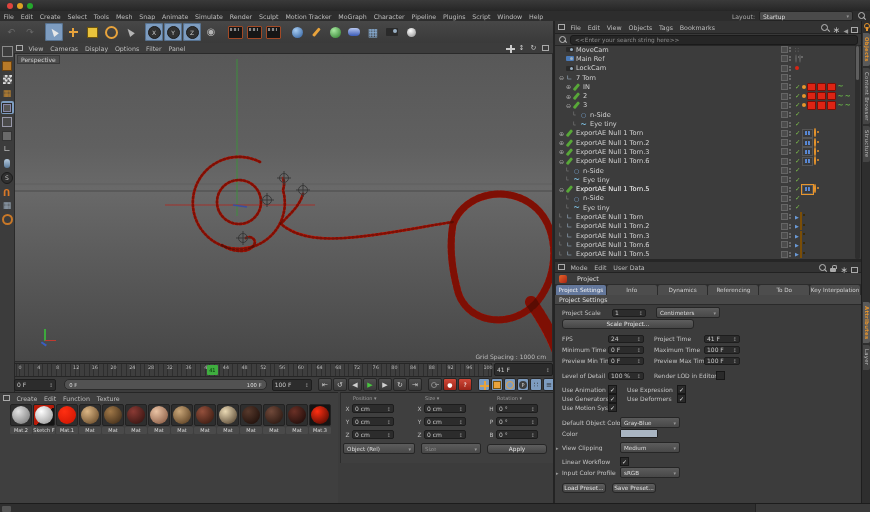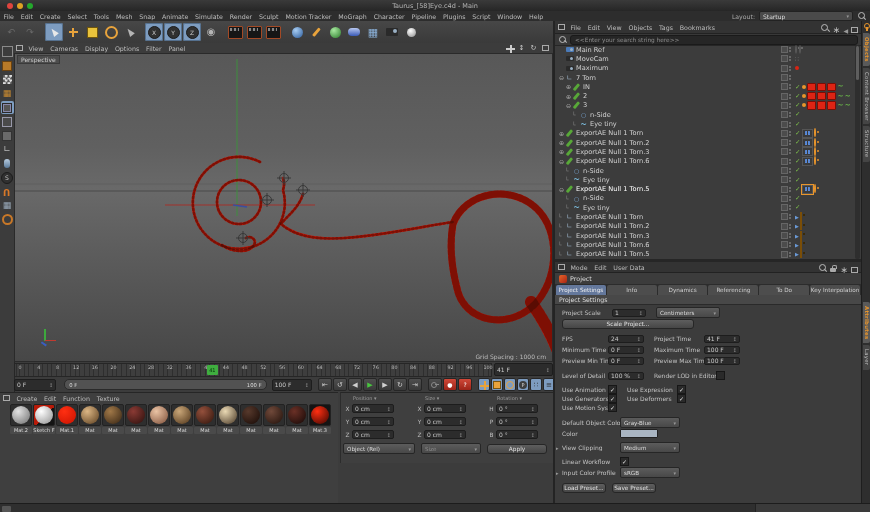--- a/index.html
+++ b/index.html
@@ -159,21 +159,21 @@
   .ic-cam.blue{background:#4a7ab8;}
   .ic-cam.big{width:12px;height:8px;}
   .ic-cam.big::after{width:4px;height:4px;}
   .pen{width:2.5px;height:8px;background:#58a838;transform:rotate(40deg);border-radius:1px;flex:none;}
   .pen.orange{background:#e8a33c;height:10px;}
   #treescroll{position:absolute;right:1px;top:24px;width:5px;height:214px;background:#2e2e2e;border-radius:2px;}
   #treescroll i{display:block;margin:1px auto;width:3px;height:34px;background:#5e5e5e;border-radius:2px;}
   #amsplit{position:absolute;left:0;top:238px;width:306px;height:3px;background:#262626;}
   #ammenu{position:absolute;left:0;top:241px;width:306px;height:11px;display:flex;align-items:center;
     background:#333;border-bottom:1px solid #222;padding-left:3px;box-sizing:border-box;}
-  #amobj{position:absolute;left:0;top:252px;width:306px;height:11px;display:flex;align-items:center;gap:3px;padding-left:4px;
+  #amobj{position:absolute;left:0;top:252px;width:306px;height:11px;display:flex;align-items:center;gap:10px;padding-left:4px;
     font-size:6.4px;color:#ddd;box-sizing:border-box;}
   .proj-ic{width:8px;height:8px;border-radius:2px;background:linear-gradient(135deg,#e86428,#a82414);}
   #amtabs{position:absolute;left:0;top:263px;width:306px;height:11px;display:flex;gap:1px;background:#2c2c2c;padding:1px 1px 0 1px;box-sizing:border-box;}
   .atab{flex:1;background:#4d4d4d;font-size:5.7px;color:#cfcfcf;display:flex;align-items:center;justify-content:center;
     border-radius:2px 2px 0 0;white-space:nowrap;overflow:hidden;}
   .atab.active{background:#64789c;color:#f0f0f0;}
   #amsection{position:absolute;left:0;top:274px;width:306px;height:10px;background:#484848;border-bottom:1px solid #2a2a2a;
     font-size:6.2px;color:#dcdcdc;display:flex;align-items:center;padding-left:4px;box-sizing:border-box;}
   #amcontent{position:absolute;left:0;top:286px;width:306px;}
   .arow{height:11px;display:flex;align-items:center;padding-left:7px;font-size:6px;color:#c2c2c2;}
@@ -212,21 +212,20 @@
 </style>
 </head>
 <body>
 
 <div id="app">
 
   <div id="titlebar">
     <span class="tl red"></span>
     <span class="tl yel"></span>
     <span class="tl grn"></span>
-    <span id="wintitle">Taurus_[58]Eye.c4d - Main</span>
   </div>
 
   <div id="menubar">
     <div class="menu" id="mainmenu">
         <span class="mi">File</span>
         <span class="mi">Edit</span>
         <span class="mi">Create</span>
         <span class="mi">Select</span>
         <span class="mi">Tools</span>
         <span class="mi">Mesh</span>
@@ -736,20 +735,38 @@
     <div id="omsearch">
       <span class="mag"></span>
       <div id="searchfld">
         <span>&lt;&lt;Enter your search string here&gt;&gt;</span>
       </div>
     </div>
     <div id="tree">
         <div class="trow">
           <span class="texp"> </span>
           <span style="display: flex; width: 9px; justify-content: center;">
+            <span class="ic-cam"></span>
+          </span>
+          <span class="tname">MoveCam</span>
+          <span class="tfill"></span>
+          <span class="vis">
+            <span class="visbox"></span>
+            <span class="visdots">
+              <i></i>
+              <i></i>
+            </span>
+          </span>
+          <span class="tags">
+            <span class="tk"><span class="g" style="color:#8a8a8a;font-size:6px">∷</span></span>
+          </span>
+        </div>
+        <div class="trow">
+          <span class="texp"> </span>
+          <span style="display: flex; width: 9px; justify-content: center;">
             <span class="ic-cam blue"></span>
           </span>
           <span class="tname">Main Ref</span>
           <span class="tfill"></span>
           <span class="vis">
             <span class="visbox"></span>
             <span class="visdots">
               <i></i>
               <i></i>
             </span>
@@ -757,39 +774,21 @@
           <span class="tags">
             <span class="tk"><span class="filmc"></span></span>
             <span class="tk"><span class="filmc"></span></span>
           </span>
         </div>
         <div class="trow">
           <span class="texp"> </span>
           <span style="display: flex; width: 9px; justify-content: center;">
             <span class="ic-cam"></span>
           </span>
-          <span class="tname">MoveCam</span>
-          <span class="tfill"></span>
-          <span class="vis">
-            <span class="visbox"></span>
-            <span class="visdots">
-              <i></i>
-              <i></i>
-            </span>
-          </span>
-          <span class="tags">
-            <span class="tk"><span class="g" style="color:#8a8a8a;font-size:6px">∷</span></span>
-          </span>
-        </div>
-        <div class="trow">
-          <span class="texp"> </span>
-          <span style="display: flex; width: 9px; justify-content: center;">
-            <span class="ic-cam"></span>
-          </span>
-          <span class="tname">Maximum</span>
+          <span class="tname">LockCam</span>
           <span class="tfill"></span>
           <span class="vis">
             <span class="visbox"></span>
             <span class="visdots">
               <i></i>
               <i></i>
             </span>
           </span>
           <span class="tags">
             <span class="tk"><span style="width:4px;height:4px;border-radius:50%;background:#d82414;display:inline-block"></span></span>

